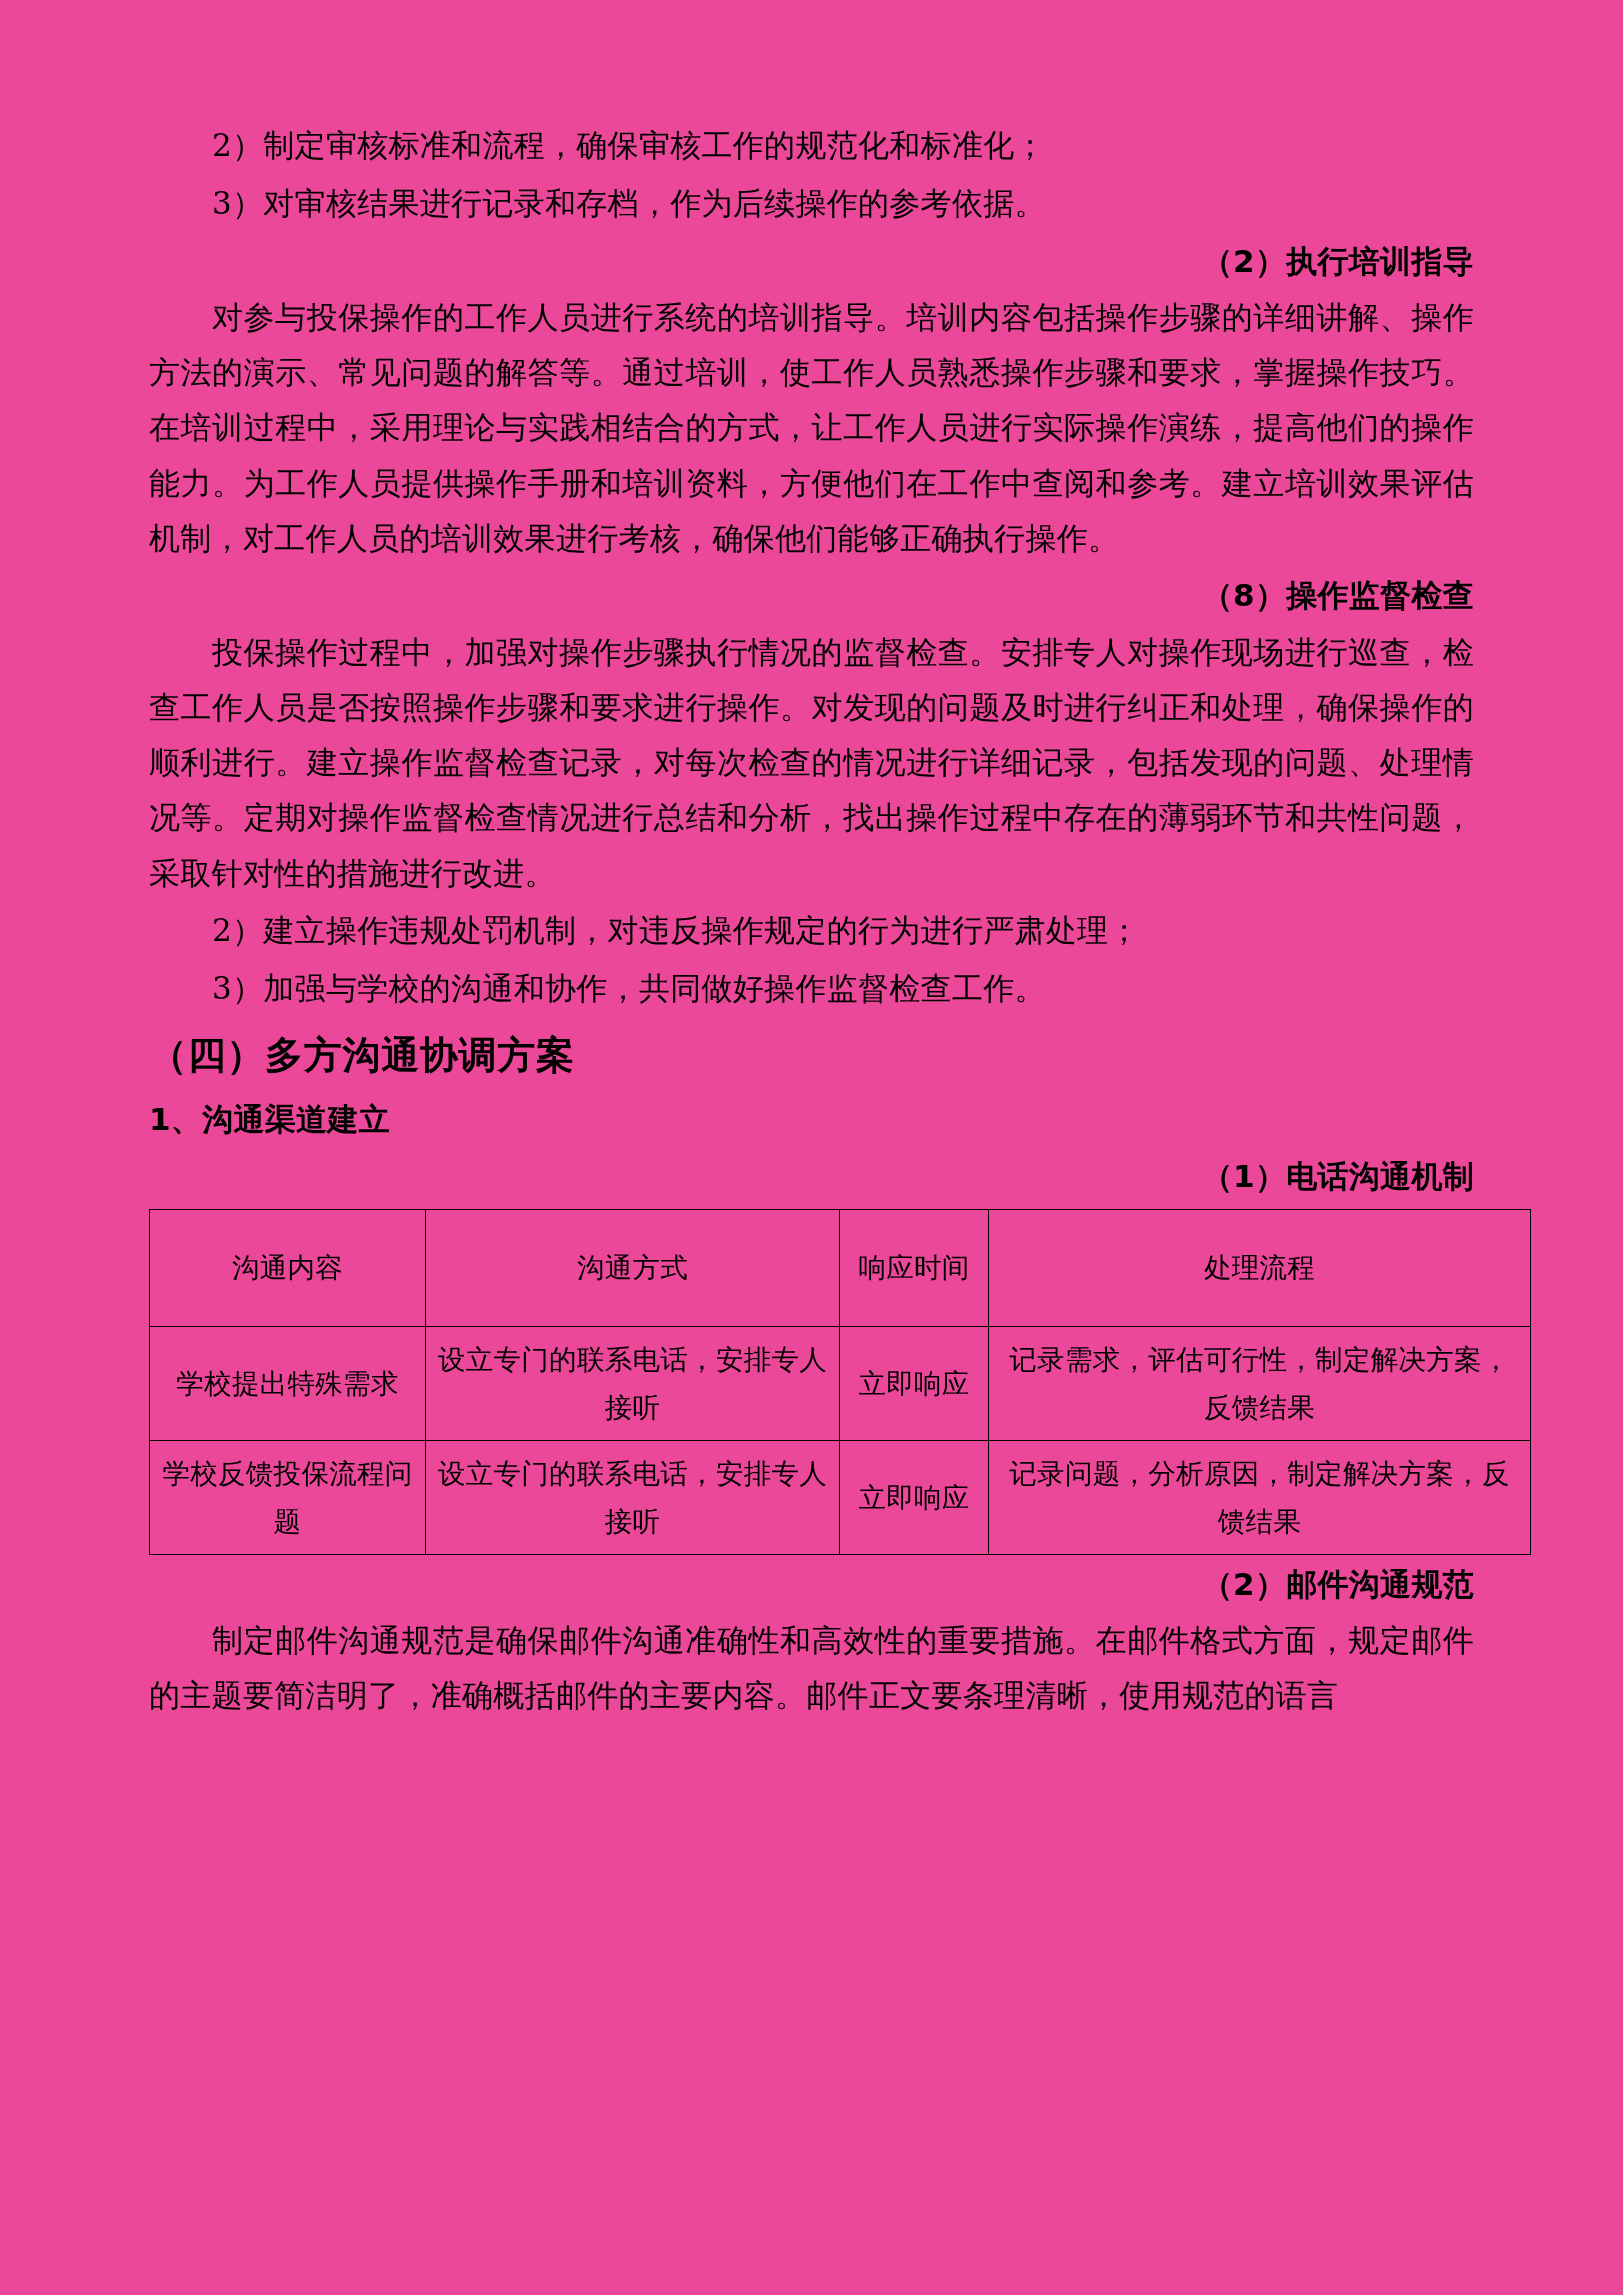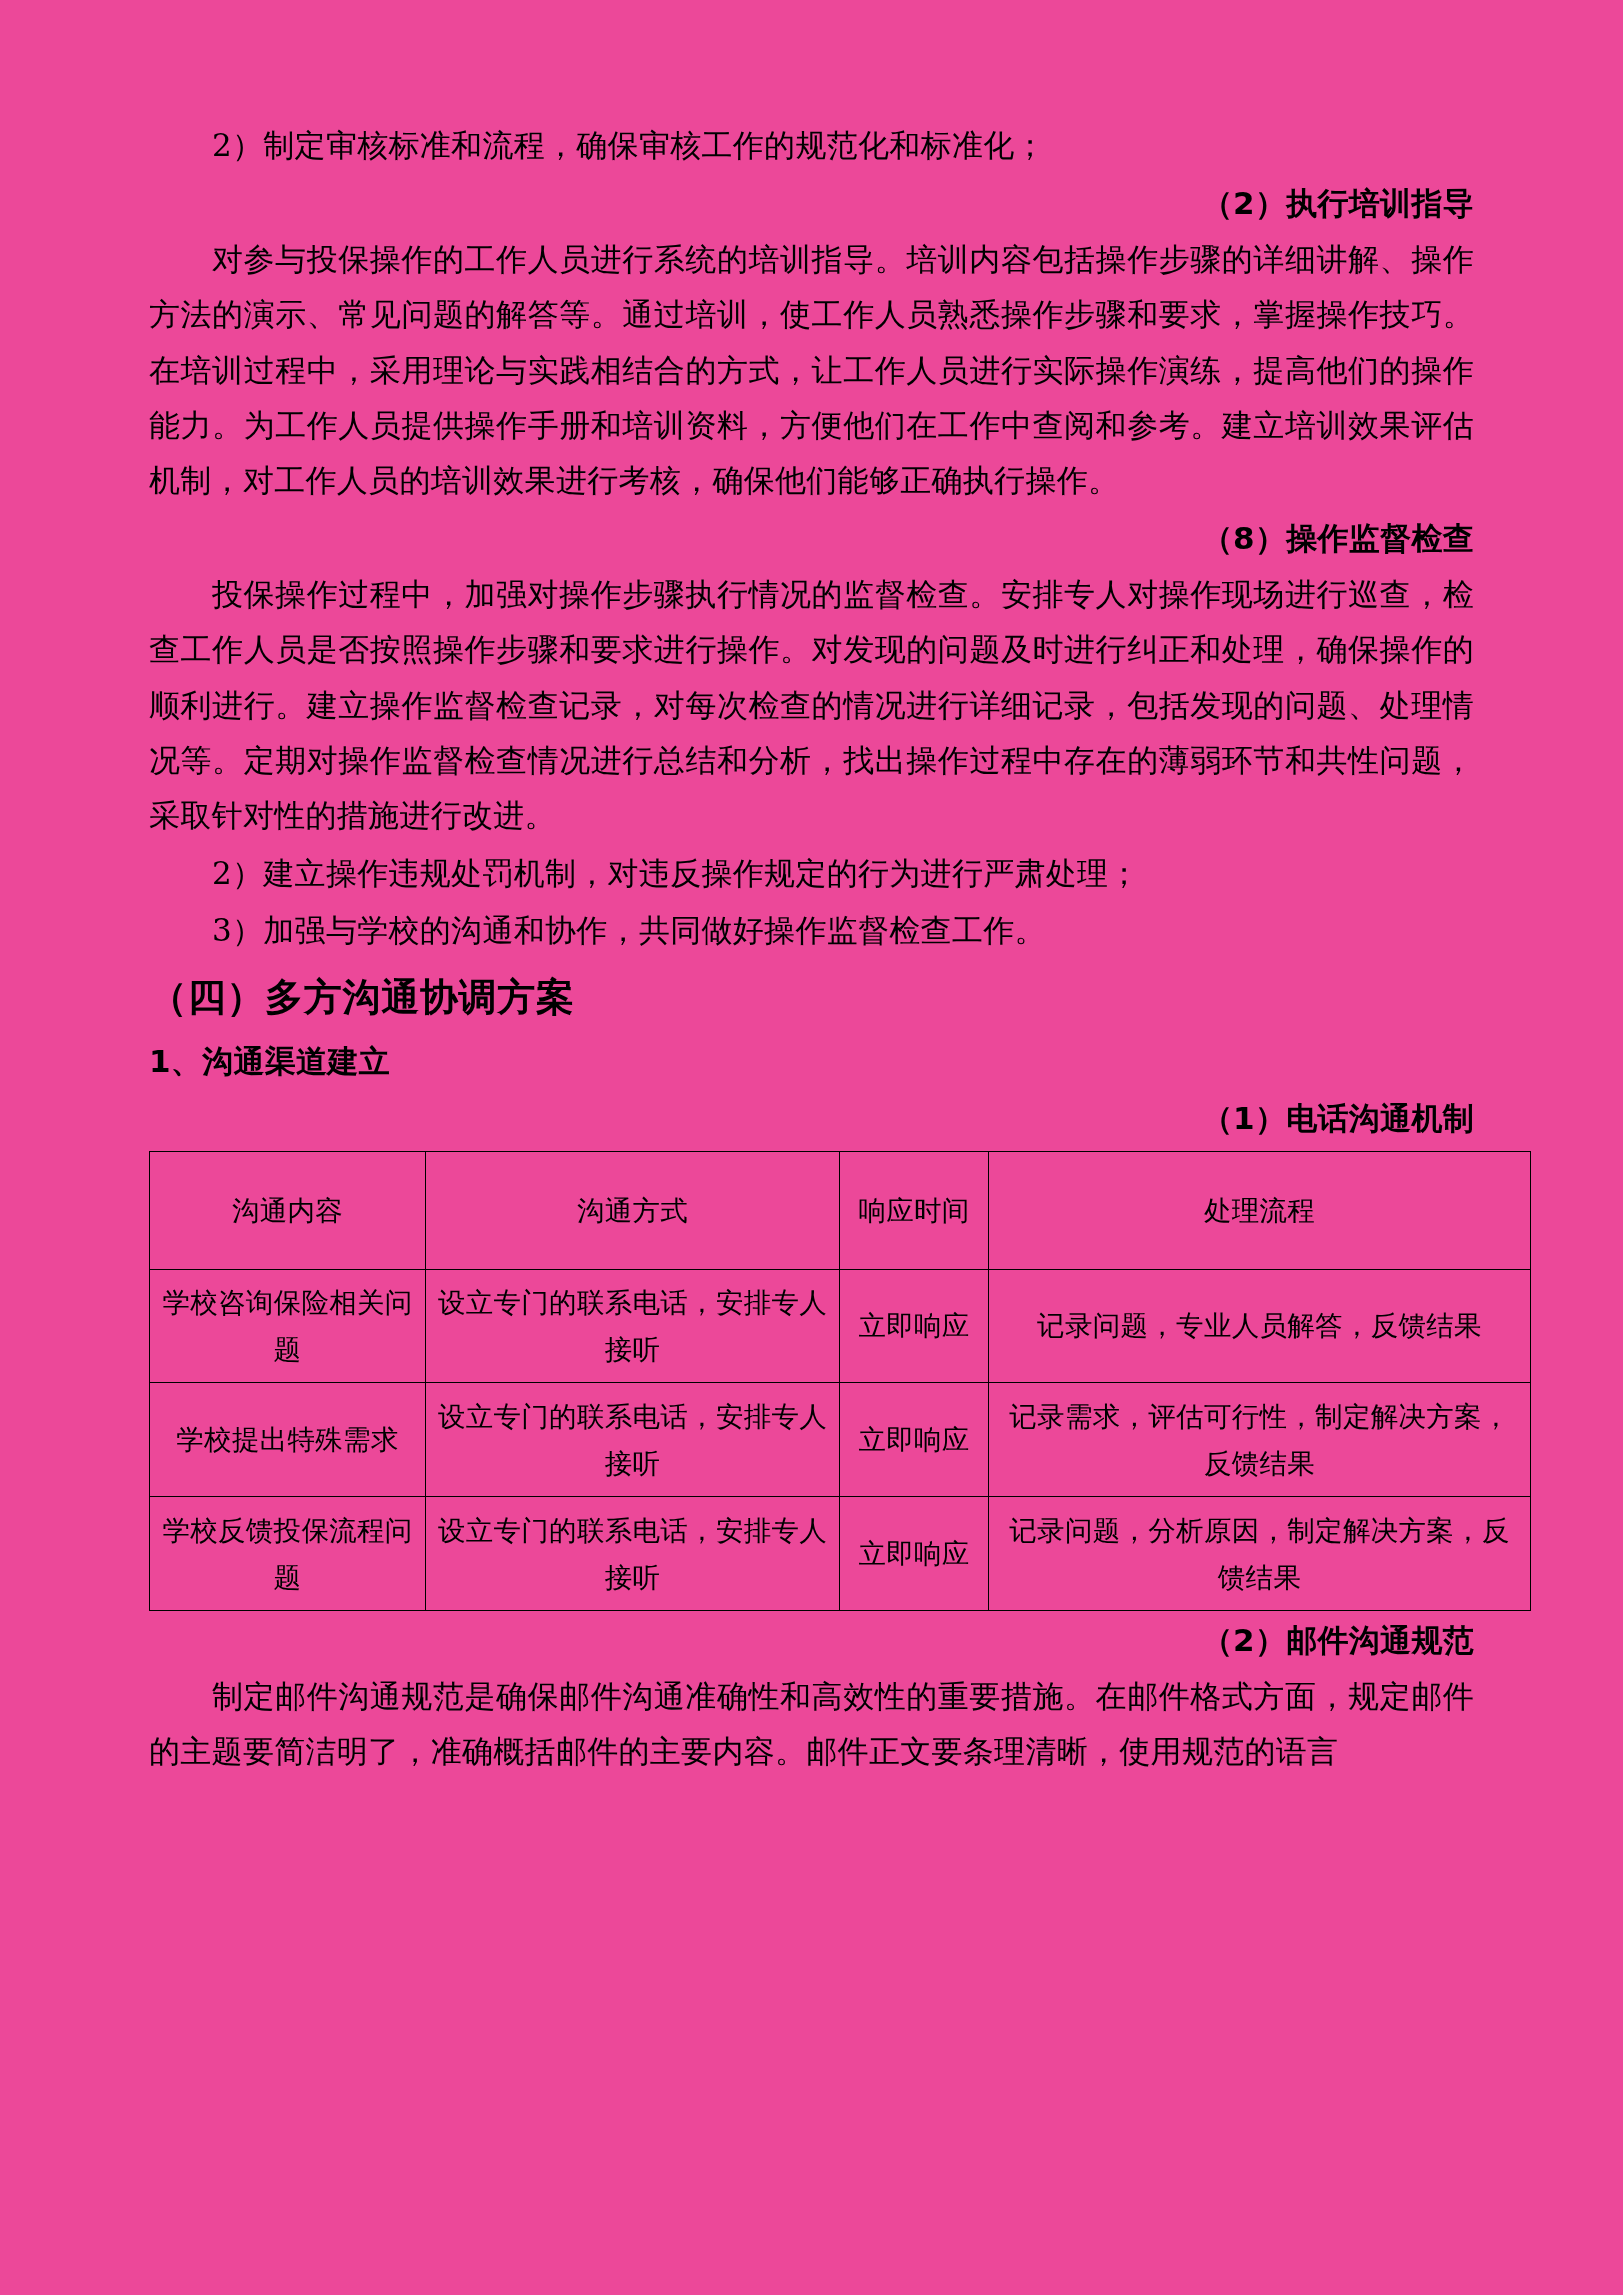--- a/index.html
+++ b/index.html
@@ -99,20 +99,21 @@
   .col-4 { width: 528px; }
 </style>
 </head>
 <body>
 
 <div class="page">
   <div class="doc-body">
 
     <p class="list-item">2）制定审核标准和流程，确保审核工作的规范化和标准化；</p>
 
+    <p class="list-item">3）对审核结果进行记录和存档，作为后续操作的参考依据。</p>
 
     <p class="h-sub">（2）执行培训指导</p>
 
     <p class="para">对参与投保操作的工作人员进行系统的培训指导。培训内容包括操作步骤的详细讲解、操作方法的演示、常见问题的解答等。通过培训，使工作人员熟悉操作步骤和要求，掌握操作技巧。在培训过程中，采用理论与实践相结合的方式，让工作人员进行实际操作演练，提高他们的操作能力。为工作人员提供操作手册和培训资料，方便他们在工作中查阅和参考。建立培训效果评估机制，对工作人员的培训效果进行考核，确保他们能够正确执行操作。</p>
 
     <p class="h-sub">（8）操作监督检查</p>
 
     <p class="para">投保操作过程中，加强对操作步骤执行情况的监督检查。安排专人对操作现场进行巡查，检查工作人员是否按照操作步骤和要求进行操作。对发现的问题及时进行纠正和处理，确保操作的顺利进行。建立操作监督检查记录，对每次检查的情况进行详细记录，包括发现的问题、处理情况等。定期对操作监督检查情况进行总结和分析，找出操作过程中存在的薄弱环节和共性问题，采取针对性的措施进行改进。</p>
 
 
@@ -130,26 +131,20 @@
       <thead>
         <tr>
           <td class="col-1">沟通内容</td>
           <td class="col-2">沟通方式</td>
           <td class="col-3">响应时间</td>
           <td class="col-4">处理流程</td>
         </tr>
       </thead>
       <tbody>
         <tr>
-          <td class="col-1">学校咨询保险相关问题</td>
-          <td class="col-2">设立专门的联系电话，安排专人接听</td>
-          <td class="col-3">立即响应</td>
-          <td class="col-4">记录问题，专业人员解答，反馈结果</td>
-        </tr>
-        <tr>
           <td class="col-1">学校提出特殊需求</td>
           <td class="col-2">设立专门的联系电话，安排专人接听</td>
           <td class="col-3">立即响应</td>
           <td class="col-4">记录需求，评估可行性，制定解决方案，反馈结果</td>
         </tr>
         <tr>
           <td class="col-1">学校反馈投保流程问题</td>
           <td class="col-2">设立专门的联系电话，安排专人接听</td>
           <td class="col-3">立即响应</td>
           <td class="col-4">记录问题，分析原因，制定解决方案，反馈结果</td>

